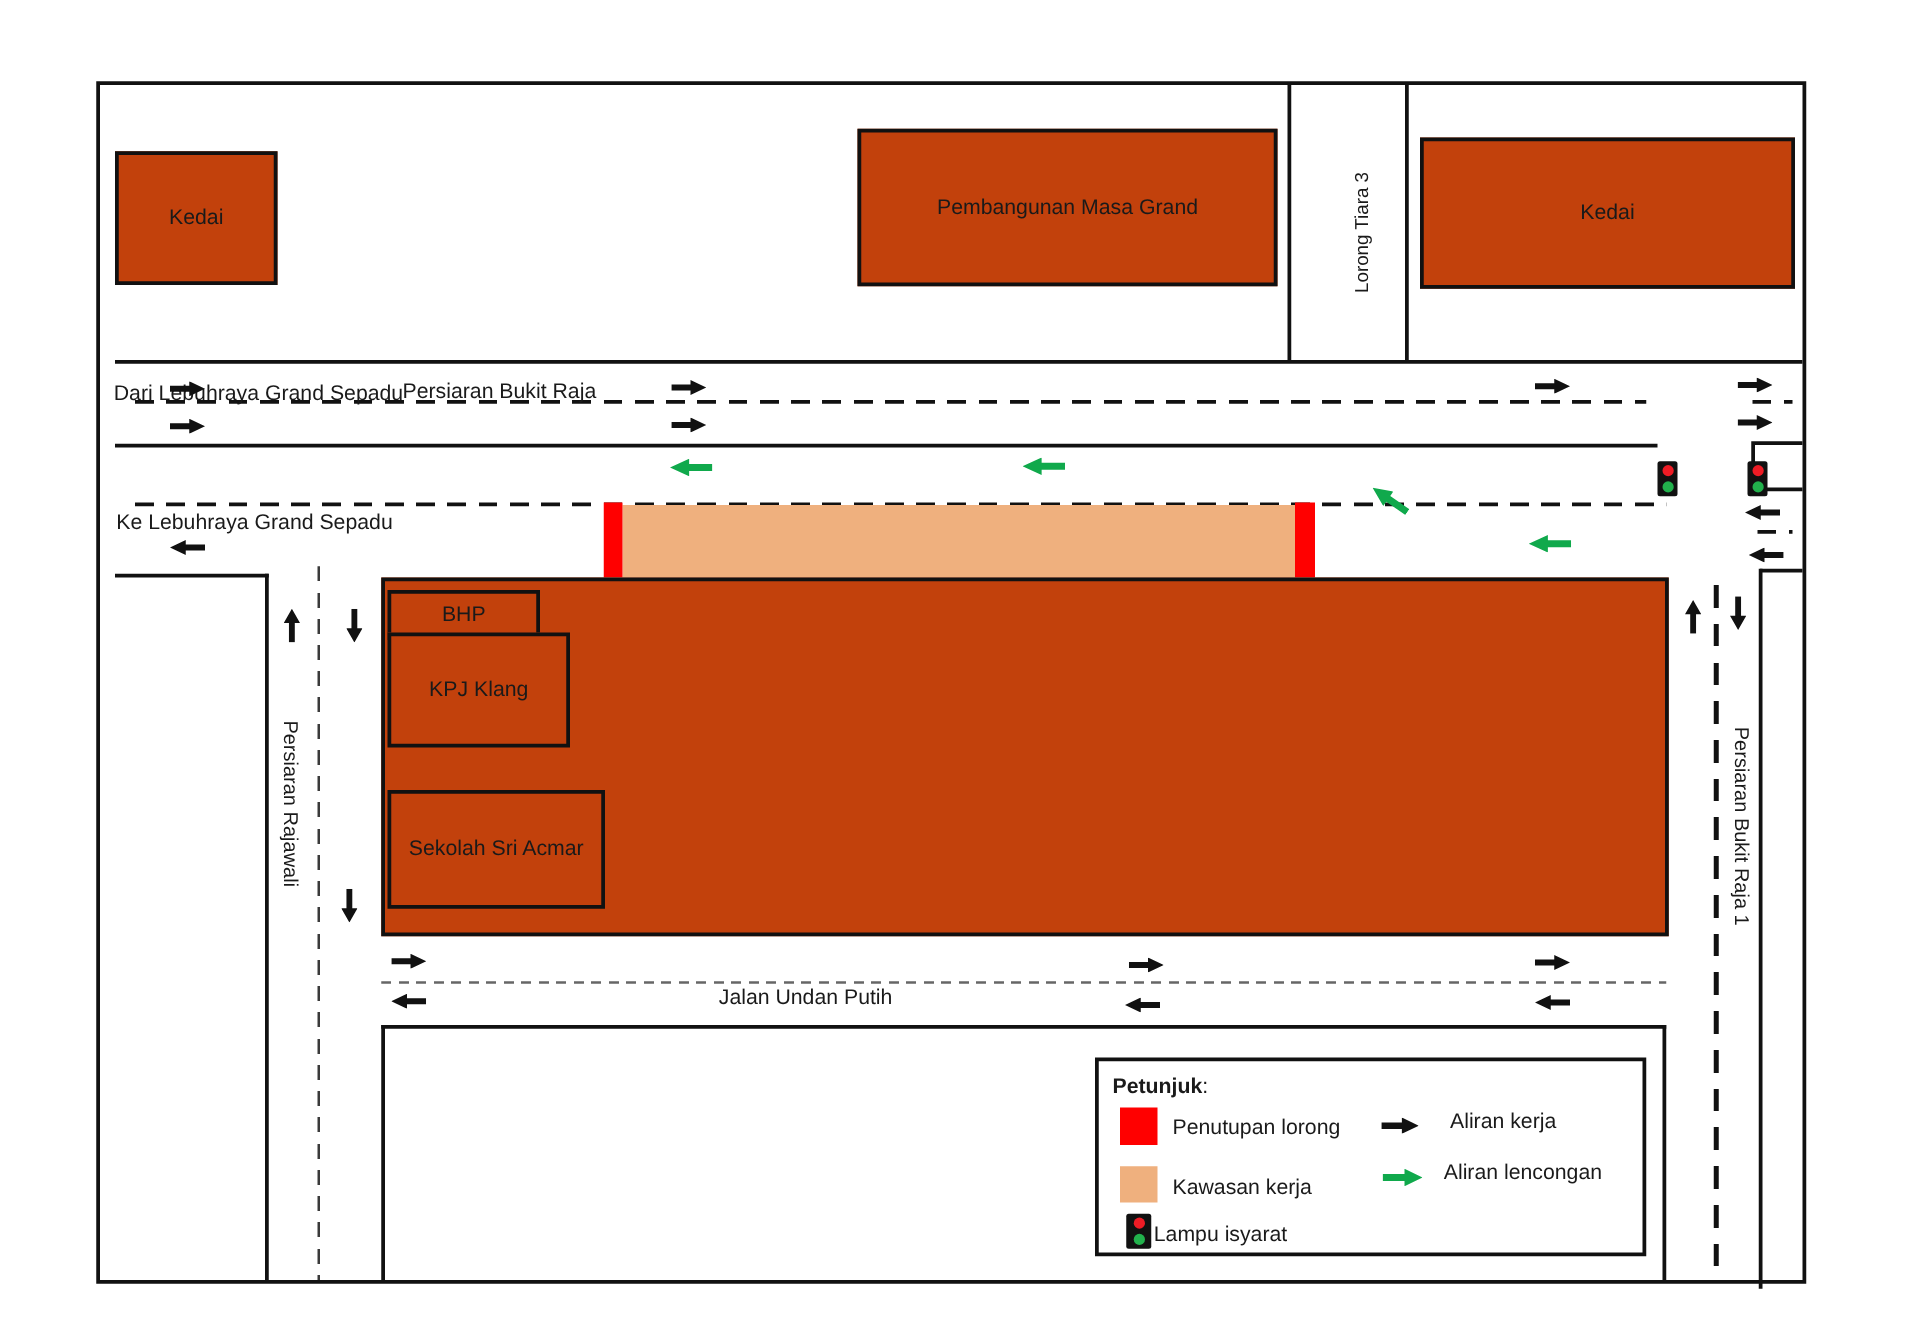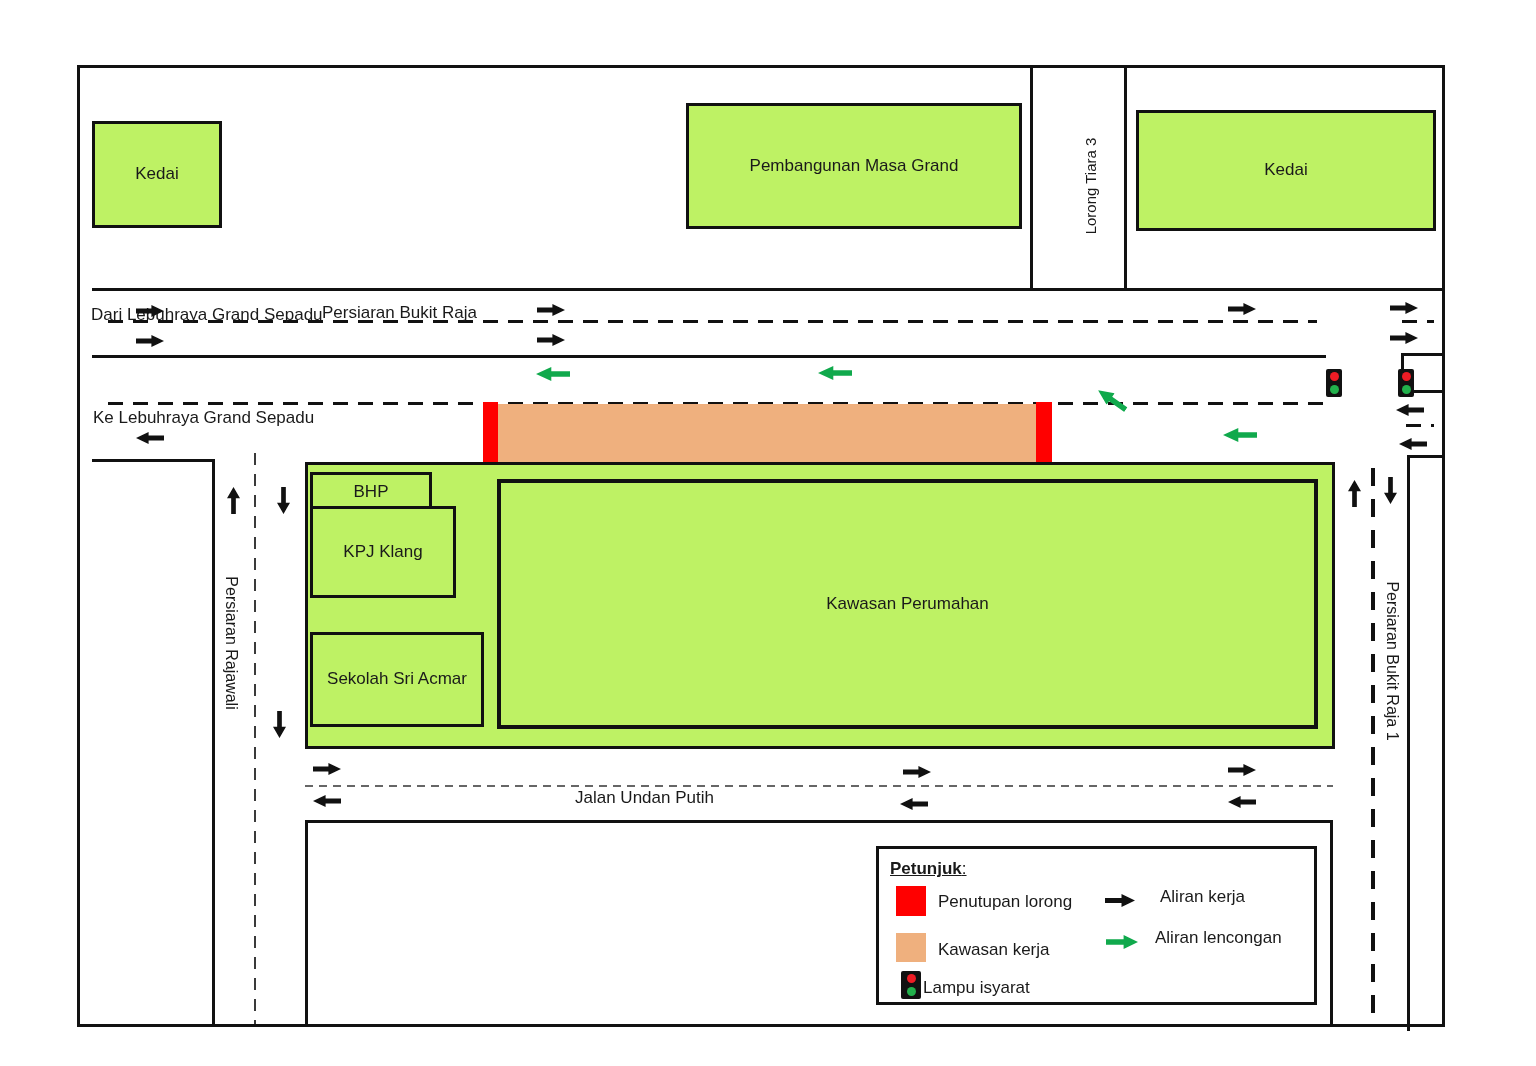--- a/index.html
+++ b/index.html
@@ -4,21 +4,21 @@
 <style>
   html,body{margin:0;padding:0;background:#fff;}
   #canvas{position:relative;width:1536px;height:1066px;background:#fff;
           font-family:"Liberation Sans",sans-serif;color:#1a1a1a;overflow:hidden;}
   .abs{position:absolute;}
   .line{position:absolute;background:#111;}
   .dash-h{position:absolute;background:repeating-linear-gradient(90deg,#111 0 15px,transparent 15px 25px);}
   .dash-h.thin{background:repeating-linear-gradient(90deg,#666 0 8px,transparent 8px 14px);}
   .dash-v{position:absolute;background:repeating-linear-gradient(180deg,#3a3a3a 0 12px,transparent 12px 21px);}
   .dash-v.bold{background:repeating-linear-gradient(180deg,#111 0 18px,transparent 18px 31px);}
-  .box{position:absolute;border:3px solid #111;background:#bef264;display:flex;align-items:center;
+  .box{position:absolute;border:3px solid #111;background:#c2410c;display:flex;align-items:center;
        justify-content:center;text-align:center;font-size:17px;line-height:1.3;}
   .lbl{position:absolute;font-size:17px;white-space:nowrap;}
   .vlbl{position:absolute;font-size:16px;white-space:nowrap;transform:translate(-50%,-50%) rotate(90deg);}
   .vlbl.ccw{transform:translate(-50%,-50%) rotate(-90deg);font-size:15px;}
   .arr{position:absolute;background:#111;width:28px;height:12px;}
   .arr.r{clip-path:polygon(0 30%,55% 30%,55% 0,100% 50%,55% 100%,55% 70%,0 70%);}
   .arr.l{clip-path:polygon(100% 30%,45% 30%,45% 0,0 50%,45% 100%,45% 70%,100% 70%);}
   .arr.u{width:13px;height:27px;clip-path:polygon(32% 100%,32% 42%,0 42%,50% 0,100% 42%,68% 42%,68% 100%);}
   .arr.d{width:13px;height:27px;clip-path:polygon(32% 0,32% 58%,0 58%,50% 100%,100% 58%,68% 58%,68% 0);}
   .arr.green{background:#10A94C;width:34px;height:14px;}
@@ -69,23 +69,20 @@
   <div class="closure" style="left:483px;top:402px;width:15px;height:60px;"></div>
   <div class="closure" style="left:1036px;top:402px;width:16px;height:60px;"></div>
 
   <div class="line" style="left:212px;top:459px;width:3px;height:565px;"></div>
   <div class="dash-v" style="left:254px;top:453px;width:2px;height:571px;"></div>
 
   <div class="dash-v bold" style="left:1371px;top:468px;width:4px;height:556px;"></div>
   <div class="line" style="left:1407px;top:455px;width:3px;height:576px;"></div>
 
   <div class="box" style="left:305px;top:462px;width:1024px;height:281px;border-width:3px;"></div>
-  <div class="box" style="left:497px;top:479px;width:813px;height:242px;border-width:4px;">
-    <span>Kawasan Perumahan</span>
-  </div>
   <div class="box" style="left:310px;top:472px;width:116px;height:34px;">
     <span>BHP</span>
   </div>
   <div class="box" style="left:310px;top:506px;width:140px;height:86px;">
     <span>KPJ Klang</span>
   </div>
   <div class="box" style="left:310px;top:632px;width:140px;height:89px;padding:0 14px;">
     <span>Sekolah Sri Acmar</span>
   </div>
 
@@ -133,21 +130,21 @@
   <div class="tl" style="left:1326px;top:369px;">
     <span class="red"></span>
     <span class="grn"></span>
   </div>
   <div class="tl" style="left:1398px;top:369px;">
     <span class="red"></span>
     <span class="grn"></span>
   </div>
 
   <div class="abs" style="left:876px;top:846px;width:435px;height:153px;border:3px solid #111;background:#fff;">
-    <div class="lbl" style="left:11px;top:10px;text-decoration:underline;">
+    <div class="lbl" style="left:11px;top:10px;">
       <b>Petunjuk</b><span>:</span>
     </div>
     <div class="legend-swatch closure" style="left:17px;top:37px;width:30px;height:30px;"></div>
     <div class="lbl" style="left:59px;top:43px;">Penutupan lorong</div>
     <div class="legend-swatch work" style="left:17px;top:84px;width:30px;height:29px;"></div>
     <div class="lbl" style="left:59px;top:91px;">Kawasan kerja</div>
     <div class="tl" style="left:22px;top:122px;width:20px;height:28px;">
       <span class="red"></span>
       <span class="grn"></span>
     </div>

